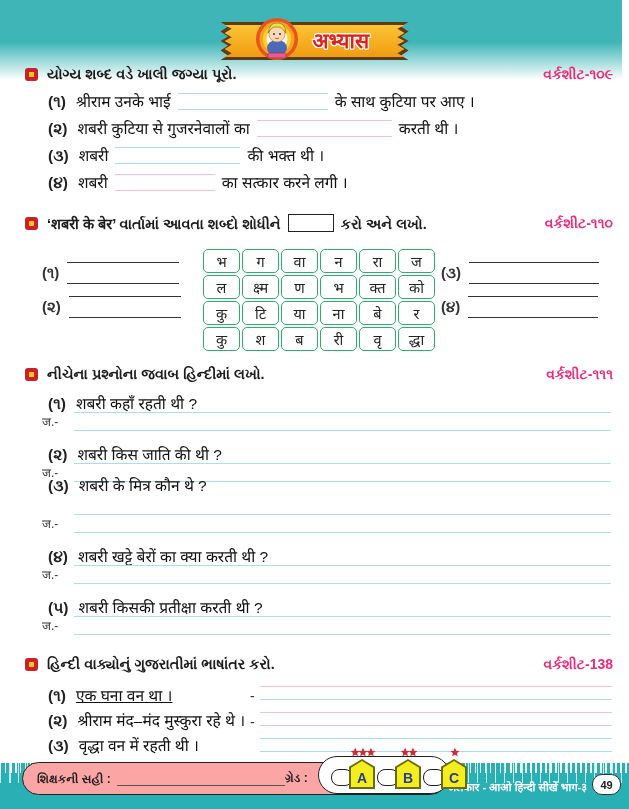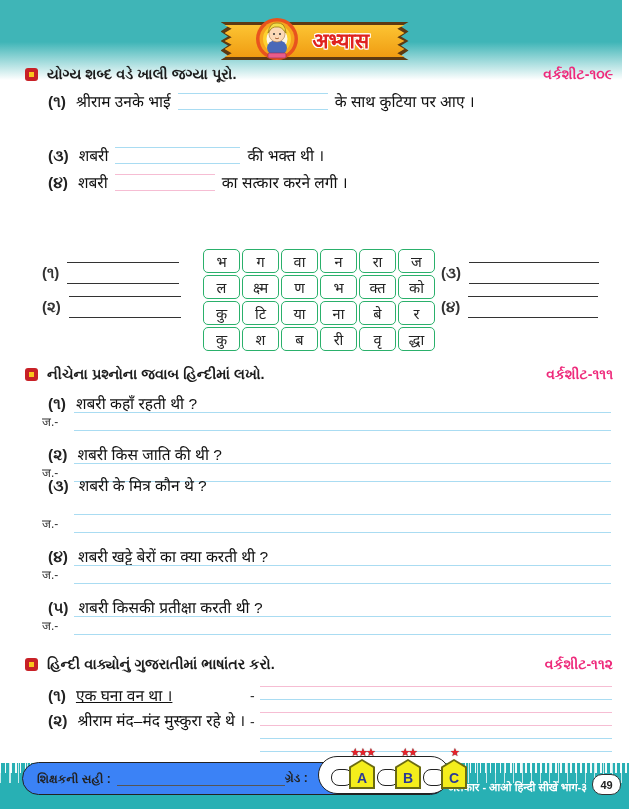--- a/index.html
+++ b/index.html
@@ -60,21 +60,21 @@
   .l-pink{border-color:#f6bdd3;}
   .t-dash{position:absolute;font-size:14px;color:#333;}
 
   
   .bottom-band{position:absolute;left:0;bottom:0;width:629px;height:46px;background:#28b0b4;}
   .band-spikes{position:absolute;left:0;top:0;width:100%;height:22px;
     background-image:repeating-linear-gradient(90deg,rgba(255,255,255,.95) 0 1.5px,rgba(255,255,255,0) 1.5px 5px),
                      repeating-linear-gradient(90deg,rgba(255,255,255,.75) 0 1.5px,rgba(255,255,255,0) 1.5px 9px);
     background-size:100% 10px,100% 20px;background-repeat:repeat-x;background-position:top left;}
   .sign-pill{position:absolute;left:22px;top:762px;width:425px;height:33px;border:1.5px solid #222;
-             border-radius:17px;background:#3b82f6;display:flex;align-items:center;padding:0 14px;box-sizing:border-box;z-index:6;}
+             border-radius:17px;background:#fca5a5;display:flex;align-items:center;padding:0 14px;box-sizing:border-box;z-index:6;}
   .sign-label{font-size:12px;font-weight:bold;color:#222;white-space:nowrap;}
   .sign-line{width:168px;border-bottom:1px solid #555;height:14px;margin-left:6px;align-self:flex-start;margin-top:8px;}
   .grade-label{position:absolute;left:285px;top:771px;font-size:12px;font-weight:bold;color:#222;z-index:8;}
   .grade-pill{position:absolute;left:318px;top:756px;width:132px;height:38px;border:1.5px solid #222;
               border-radius:19px;background:#fff;display:flex;align-items:flex-end;gap:2px;
               padding:0 8px 4px 12px;box-sizing:border-box;z-index:7;}
   .tab{width:20px;height:15px;border:1.3px solid #222;border-radius:8px;background:#fff;margin-bottom:3px;flex:none;}
   .badge{position:relative;width:26px;height:30px;flex:none;margin-left:-6px;z-index:2;}
   .badge-outer{position:absolute;inset:0;background:#6b6b12;
     clip-path:polygon(50% 0,100% 26%,100% 100%,0 100%,0 26%);}
@@ -121,27 +121,37 @@
     <span class="bullet">
         <span class="bullet-core"></span>
       </span>
     <span class="sec-title">યોગ્ય શબ્દ વડે ખાલી જગ્યા પૂરો.</span>
     <span class="worksheet">વર્કશીટ-૧૦૯</span>
   </div>
 
   <div class="q-row" style="top:90px;">
     <span class="qnum">(૧)</span><span>श्रीराम उनके भाई</span><span class="blank b-blue" style="width:150px;"></span><span>के साथ कुटिया पर आए ।</span>
   </div>
+  <div class="q-row" style="top:117px;">
+    <span class="qnum">(૨)</span><span>शबरी कुटिया से गुजरनेवालों का</span><span class="blank b-pink" style="width:135px;"></span><span>करती थी ।</span>
+  </div>
   <div class="q-row" style="top:144px;">
     <span class="qnum">(૩)</span><span>शबरी</span><span class="blank b-blue" style="width:125px;"></span><span>की भक्त थी ।</span>
   </div>
   <div class="q-row" style="top:171px;text-align:right;">
     <span class="qnum">(૪)</span><span>शबरी</span><span class="blank b-pink" style="width:100px;"></span><span>का सत्कार करने लगी ।</span>
   </div>
 
+  <div class="sec-head" style="top:213px;">
+    <span class="bullet">
+        <span class="bullet-core"></span>
+      </span>
+    <span class="sec-title"><span>‘शबरी के बेर’ વાર્તામાં આવતા શબ્દો શોધીને</span><span class="find-box"></span><span>કરો અને લખો.</span></span>
+    <span class="worksheet">વર્કશીટ-૧૧૦</span>
+  </div>
 
   <div class="side-item" style="left:42px;top:262px;">
     <span>(૧)</span>
     <span class="side-blank b-blue"></span>
   </div>
   <div class="side-item" style="left:42px;top:296px;">
     <span>(૨)</span>
     <span class="side-blank b-pink"></span>
   </div>
   <div class="side-item" style="left:441px;top:262px;">
@@ -226,28 +236,31 @@
   <div class="ans-row" style="top:616px;">
     <span class="ans-label">ज.-</span>
     <span class="ans-box"></span>
   </div>
 
   <div class="sec-head" style="top:656px;">
     <span class="bullet">
         <span class="bullet-core"></span>
       </span>
     <span class="sec-title">હિન્દી વાક્યોનું ગુજરાતીમાં ભાષાંતર કરો.</span>
-    <span class="worksheet">વર્કશીટ-૧૧૨</span>
+    <span class="worksheet">વર્કશીટ-138</span>
   </div>
 
   <div class="q-row" style="top:684px;text-decoration:underline;">
     <span class="qnum">(૧)</span><span>एक घना वन था ।</span>
   </div>
   <div class="q-row" style="top:709px;text-align:center;">
     <span class="qnum">(૨)</span><span>श्रीराम मंद–मंद मुस्कुरा रहे थे ।</span>
+  </div>
+  <div class="q-row" style="top:734px;">
+    <span class="qnum">(૩)</span><span>वृद्धा वन में रहती थी ।</span>
   </div>
 
   <div class="t-line l-pink" style="top:686px;"></div>
   <div class="t-line l-blue" style="top:699px;"></div>
   <div class="t-line l-pink" style="top:712px;"></div>
   <div class="t-line l-pink" style="top:725px;"></div>
   <div class="t-line l-blue" style="top:738px;"></div>
   <div class="t-line l-blue" style="top:751px;"></div>
   <span class="t-dash" style="left:250px;top:688px;">-</span>
   <span class="t-dash" style="left:250px;top:714px;">-</span>

